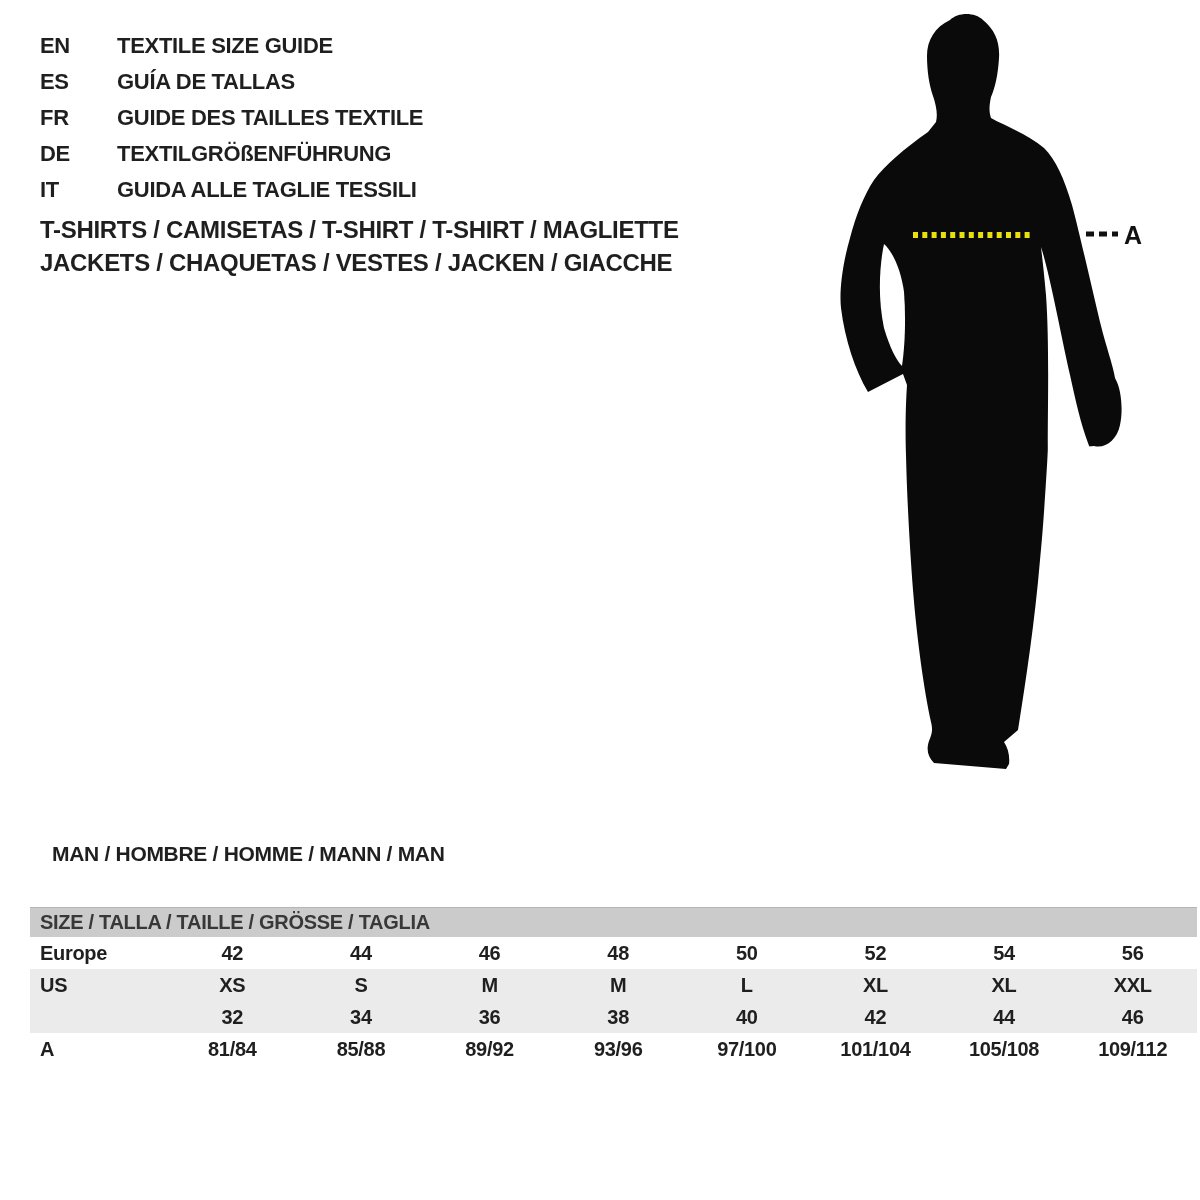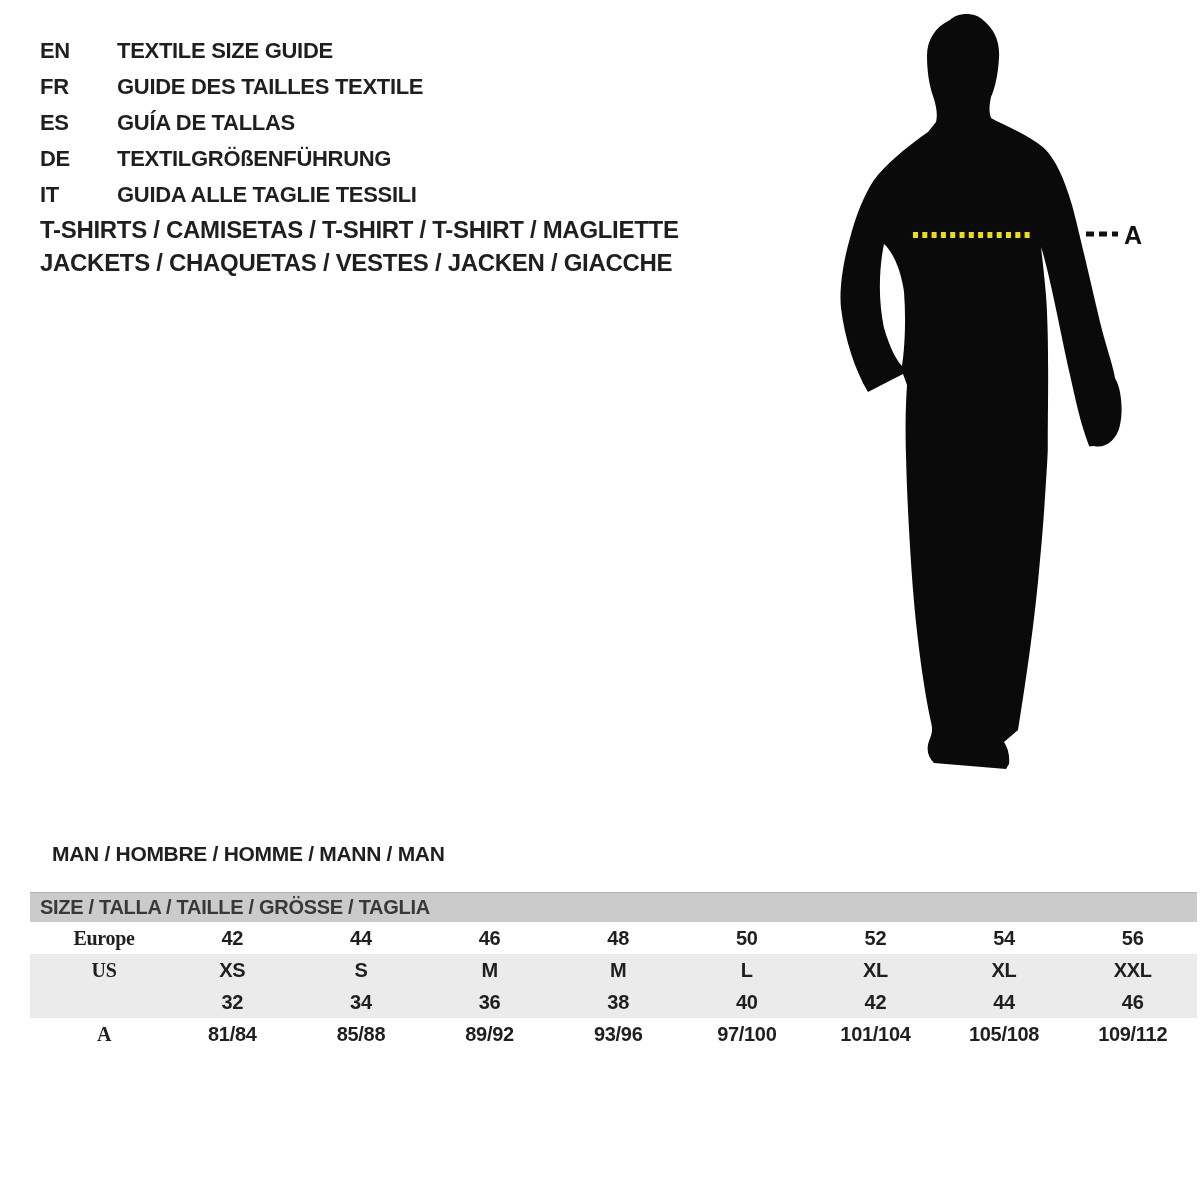--- a/index.html
+++ b/index.html
@@ -2,58 +2,58 @@
 <html><head>
 <meta charset="utf-8">
 <style>
   html,body{margin:0;padding:0;background:#fff;}
   .page{
     position:relative;width:1200px;height:1200px;background:#ffffff;
     font-family:"Liberation Sans",sans-serif;color:#1f1f1f;overflow:hidden;
   }
   
   .lang-block{position:absolute;left:40px;top:28px;}
-  .lang-row{display:flex;height:36px;align-items:flex-end;font-size:22px;font-weight:700;letter-spacing:-0.3px;}
+  .lang-row{display:flex;height:36px;align-items:center;font-size:22px;font-weight:700;letter-spacing:-0.3px;}
   .lang-code{width:77px;}
   
   .products{position:absolute;left:40px;top:213px;font-size:24px;font-weight:700;line-height:33px;letter-spacing:-0.3px;}
   
   .figure-svg{position:absolute;left:800px;top:0;width:400px;height:800px;}
   
   .section-title{position:absolute;left:52px;top:842px;font-size:21px;font-weight:700;letter-spacing:-0.3px;}
   
   .size-table{position:absolute;left:30px;top:892px;width:1167px;font-size:20px;font-weight:700;letter-spacing:-0.3px;}
   .size-table .thead{
     height:30px;background:#cbcbcb;display:flex;align-items:center;
-    padding-left:10px;color:#383838;box-sizing:border-box;border-top:1px solid #b5b5b5;
+    padding-left:10px;color:#383838;box-sizing:border-box;border-top:1px solid #b5b5b5;margin-top:15px;
   }
   .trow{display:flex;height:32px;align-items:center;}
   .trow.shaded{background:#ebebeb;}
-  .rlabel{width:138px;padding-left:10px;box-sizing:border-box;text-align:center;font-family:Liberation Serif, serif;}
+  .rlabel{width:138px;padding-left:10px;box-sizing:border-box;text-align:left;}
   .cell{flex:1;text-align:center;}
   
   .footnote{position:absolute;left:40px;top:1090px;font-size:21px;font-weight:700;letter-spacing:-0.3px;}
 </style>
 </head>
 <body>
 
 <div class="page">
 
   <div class="lang-block">
     <div class="lang-row">
       <span class="lang-code">EN</span>
       <span class="lang-label">TEXTILE SIZE GUIDE</span>
     </div>
     <div class="lang-row">
+      <span class="lang-code">ES</span>
+      <span class="lang-label">GUÍA DE TALLAS</span>
+    </div>
+    <div class="lang-row">
       <span class="lang-code">FR</span>
       <span class="lang-label">GUIDE DES TAILLES TEXTILE</span>
-    </div>
-    <div class="lang-row">
-      <span class="lang-code">ES</span>
-      <span class="lang-label">GUÍA DE TALLAS</span>
     </div>
     <div class="lang-row">
       <span class="lang-code">DE</span>
       <span class="lang-label">TEXTILGRÖßENFÜHRUNG</span>
     </div>
     <div class="lang-row">
       <span class="lang-code">IT</span>
       <span class="lang-label">GUIDA ALLE TAGLIE TESSILI</span>
     </div>
   </div>

